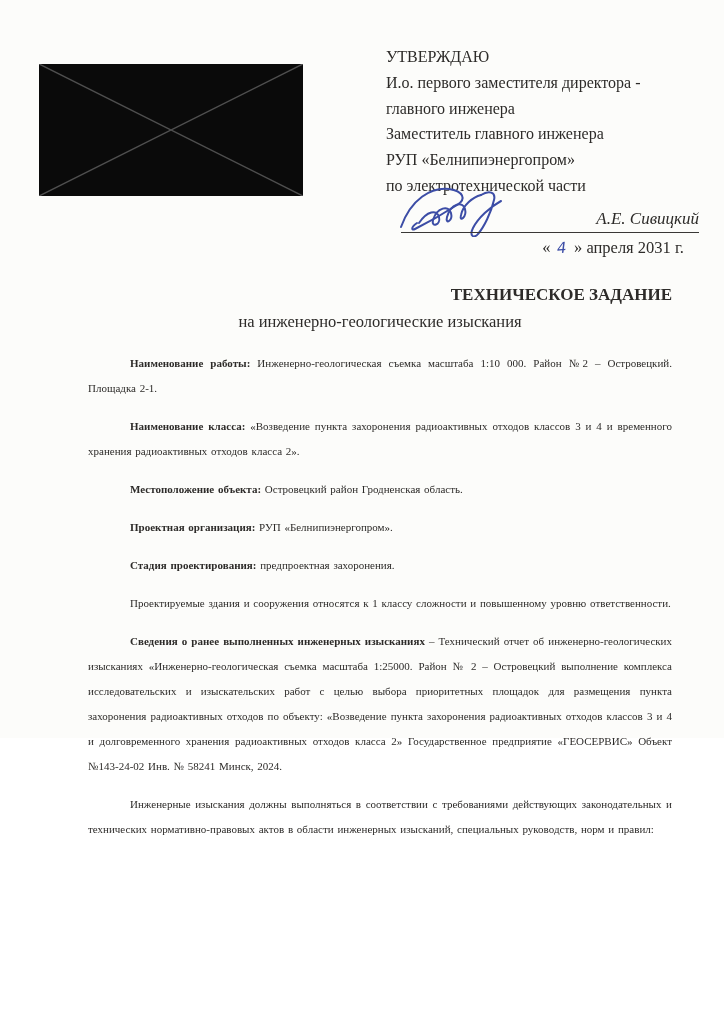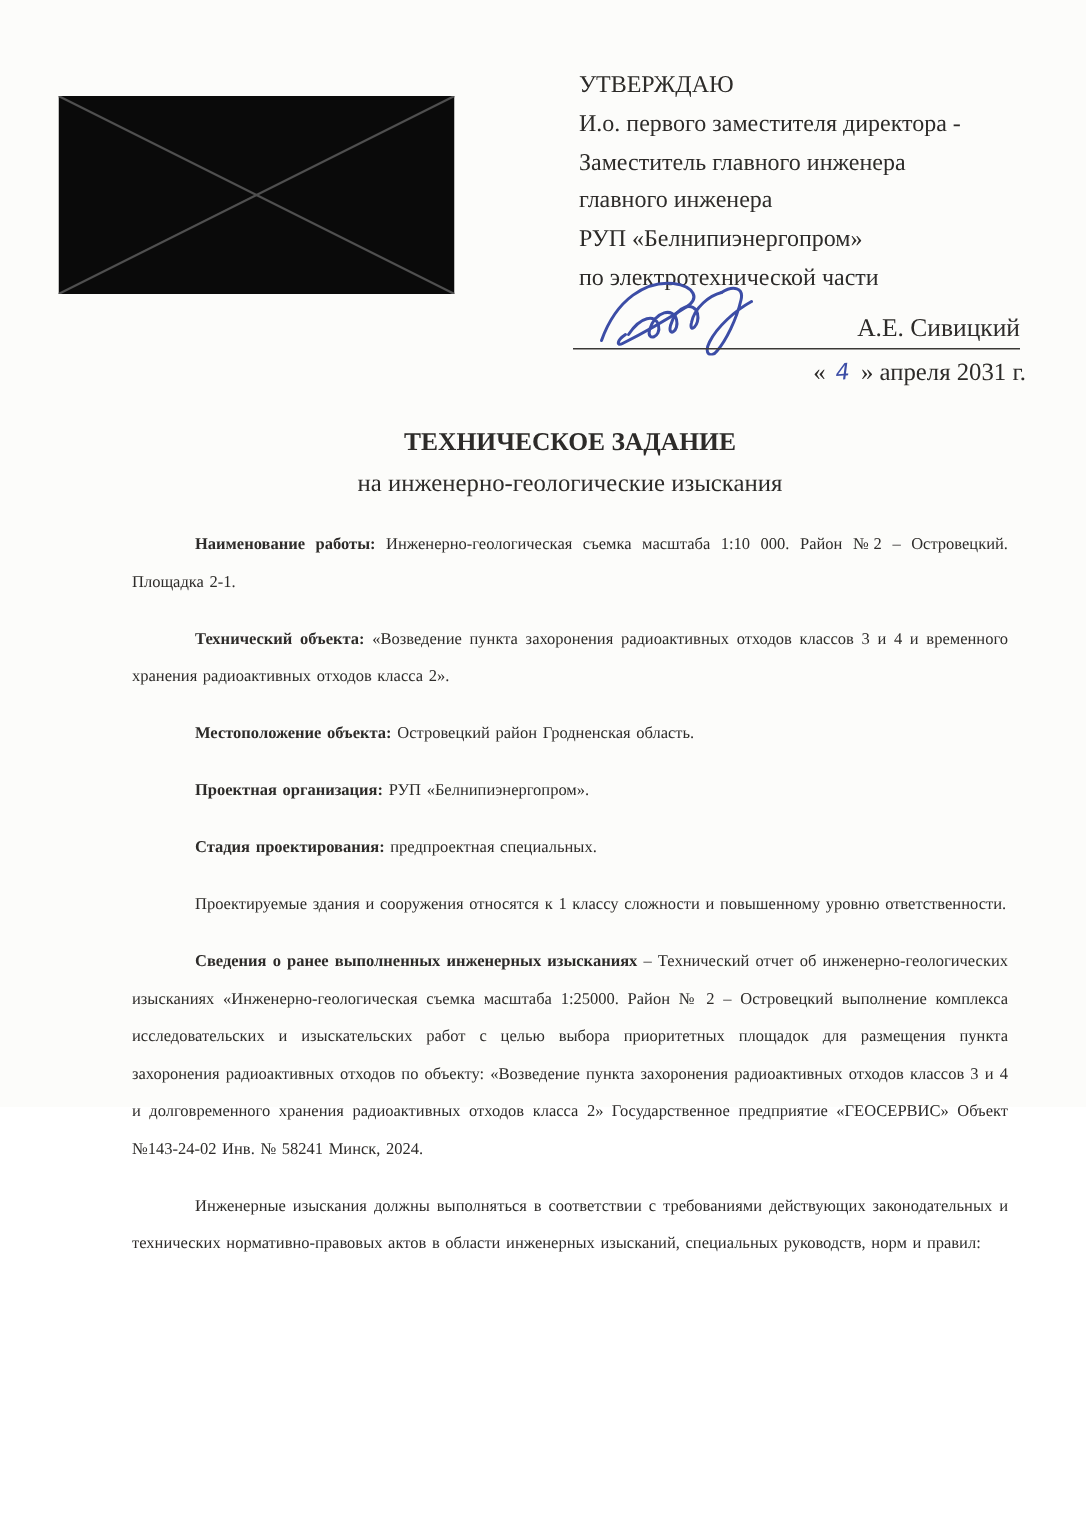--- a/index.html
+++ b/index.html
@@ -41,29 +41,30 @@
   }
   .signature-svg {
     position: absolute;
     left: 397px;
     top: 183px;
     width: 132px;
     height: 54px;
   }
   .signature-line {
     position: absolute;
-    left: 382px;
+    left: 401px;
     top: 206px;
     width: 298px;
     height: 26px;
     border-bottom: 1.5px solid #3a3836;
     text-align: right;
     font-size: 17px;
     line-height: 26px;
     white-space: nowrap;
+    font-style: italic;
   }
   .date-line {
     position: absolute;
     left: 386px;
     top: 236px;
     width: 298px;
     text-align: right;
     font-size: 16.5px;
     line-height: 24px;
     white-space: nowrap;
@@ -78,21 +79,21 @@
     transform: rotate(-4deg);
   }
   
   .content {
     position: absolute;
     left: 88px;
     top: 281px;
     width: 584px;
   }
   .doc-title {
-    text-align: center;
+    text-align: right;
     font-weight: bold;
     font-size: 17px;
     line-height: 27px;
     margin: 0;
   }
   .doc-subtitle {
     text-align: center;
     font-weight: normal;
     font-size: 16.5px;
     line-height: 27px;
@@ -120,22 +121,22 @@
 
   <svg class="redaction" viewBox="0 0 264 132" xmlns="http://www.w3.org/2000/svg">
     <rect x="0" y="0" width="264" height="132" fill="#0a0a0a"></rect>
     <line x1="0" y1="0" x2="264" y2="132" stroke="#4f4f4f" stroke-width="1.5"></line>
     <line x1="264" y1="0" x2="0" y2="132" stroke="#4f4f4f" stroke-width="1.5"></line>
   </svg>
 
   <div class="approval">
     <div class="apr-line">УТВЕРЖДАЮ</div>
     <div class="apr-line">И.о. первого заместителя директора -</div>
+    <div class="apr-line">главного инженера</div>
     <div class="apr-line">Заместитель главного инженера</div>
-    <div class="apr-line">главного инженера</div>
     <div class="apr-line">РУП «Белнипиэнергопром»</div>
     <div class="apr-line">по электротехнической части</div>
   </div>
 
   <svg class="signature-svg" viewBox="0 0 132 54" xmlns="http://www.w3.org/2000/svg" fill="none" stroke="#3c4da6" stroke-width="2" stroke-linecap="round">
     <path d="M4 44 C14 16 34 4 52 6 C66 8 70 16 60 22 C46 31 26 42 18 46 C14 48 14 44 20 40"></path>
     <path d="M22 40 C30 28 40 26 42 34 C44 42 34 45 36 37 C40 24 52 22 54 30 C56 38 48 42 50 34 C54 20 66 18 68 26 C70 34 62 40 64 32 C66 22 76 14 84 12"></path>
     <path d="M84 12 C92 7 99 9 97 17 C94 30 87 44 81 51 C77 56 72 53 76 45 C81 35 93 24 104 18"></path>
   </svg>
 
@@ -146,27 +147,27 @@
   <div class="date-line">
     <span>«</span><span class="hand-day">4</span><span>» апреля 2031 г.</span>
   </div>
 
   <div class="content">
     <h1 class="doc-title">ТЕХНИЧЕСКОЕ ЗАДАНИЕ</h1>
     <h2 class="doc-subtitle">на инженерно-геологические изыскания</h2>
 
     <p class="para"><span class="lbl">Наименование работы:</span><span> Инженерно-геологическая съемка масштаба 1:10 000. Район №2 – Островецкий. Площадка 2-1.</span></p>
 
-    <p class="para"><span class="lbl">Технический объекта:</span><span> «Возведение пункта захоронения радиоактивных отходов классов 3 и 4 и временного хранения радиоактивных отходов класса 2».</span></p>
+    <p class="para"><span class="lbl">Наименование класса:</span><span> «Возведение пункта захоронения радиоактивных отходов классов 3 и 4 и временного хранения радиоактивных отходов класса 2».</span></p>
 
     <p class="para"><span class="lbl">Местоположение объекта:</span><span> Островецкий район Гродненская область.</span></p>
 
     <p class="para gap-lg"><span class="lbl">Проектная организация:</span><span> РУП «Белнипиэнергопром».</span></p>
 
-    <p class="para"><span class="lbl">Стадия проектирования:</span><span> предпроектная специальных.</span></p>
+    <p class="para"><span class="lbl">Стадия проектирования:</span><span> предпроектная захоронения.</span></p>
 
     <p class="para"><span class="lbl"></span><span>Проектируемые здания и сооружения относятся к 1 классу сложности и повышенному уровню ответственности.</span></p>
 
     <p class="para"><span class="lbl">Сведения о ранее выполненных инженерных изысканиях</span><span> – Технический отчет об инженерно-геологических изысканиях «Инженерно-геологическая съемка масштаба 1:25000. Район № 2 – Островецкий выполнение комплекса исследовательских и изыскательских работ с целью выбора приоритетных площадок для размещения пункта захоронения радиоактивных отходов по объекту: «Возведение пункта захоронения радиоактивных отходов классов 3 и 4 и долговременного хранения радиоактивных отходов класса 2» Государственное предприятие «ГЕОСЕРВИС» Объект №143-24-02 Инв. № 58241 Минск, 2024.</span></p>
 
     <p class="para gap-lg"><span class="lbl"></span><span>Инженерные изыскания должны выполняться в соответствии с требованиями действующих законодательных и технических нормативно-правовых актов в области инженерных изысканий, специальных руководств, норм и правил:</span></p>
   </div>
 
 </div>
 

